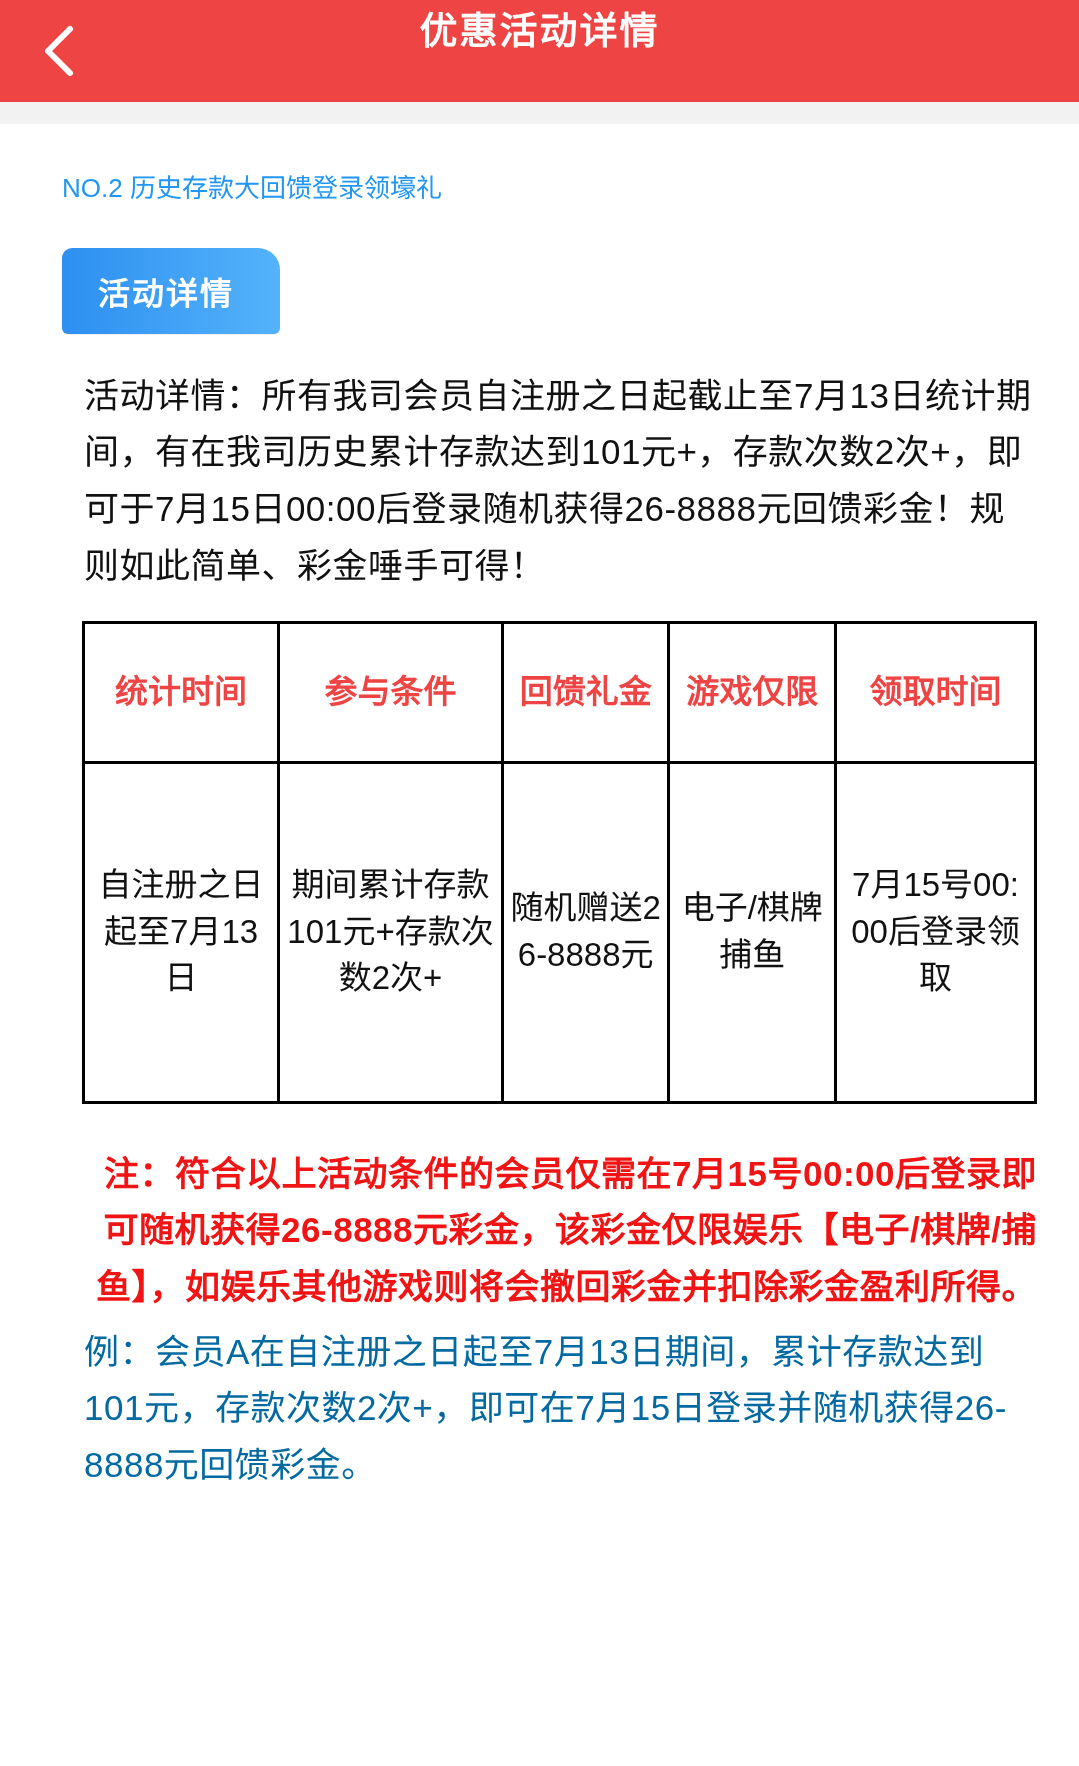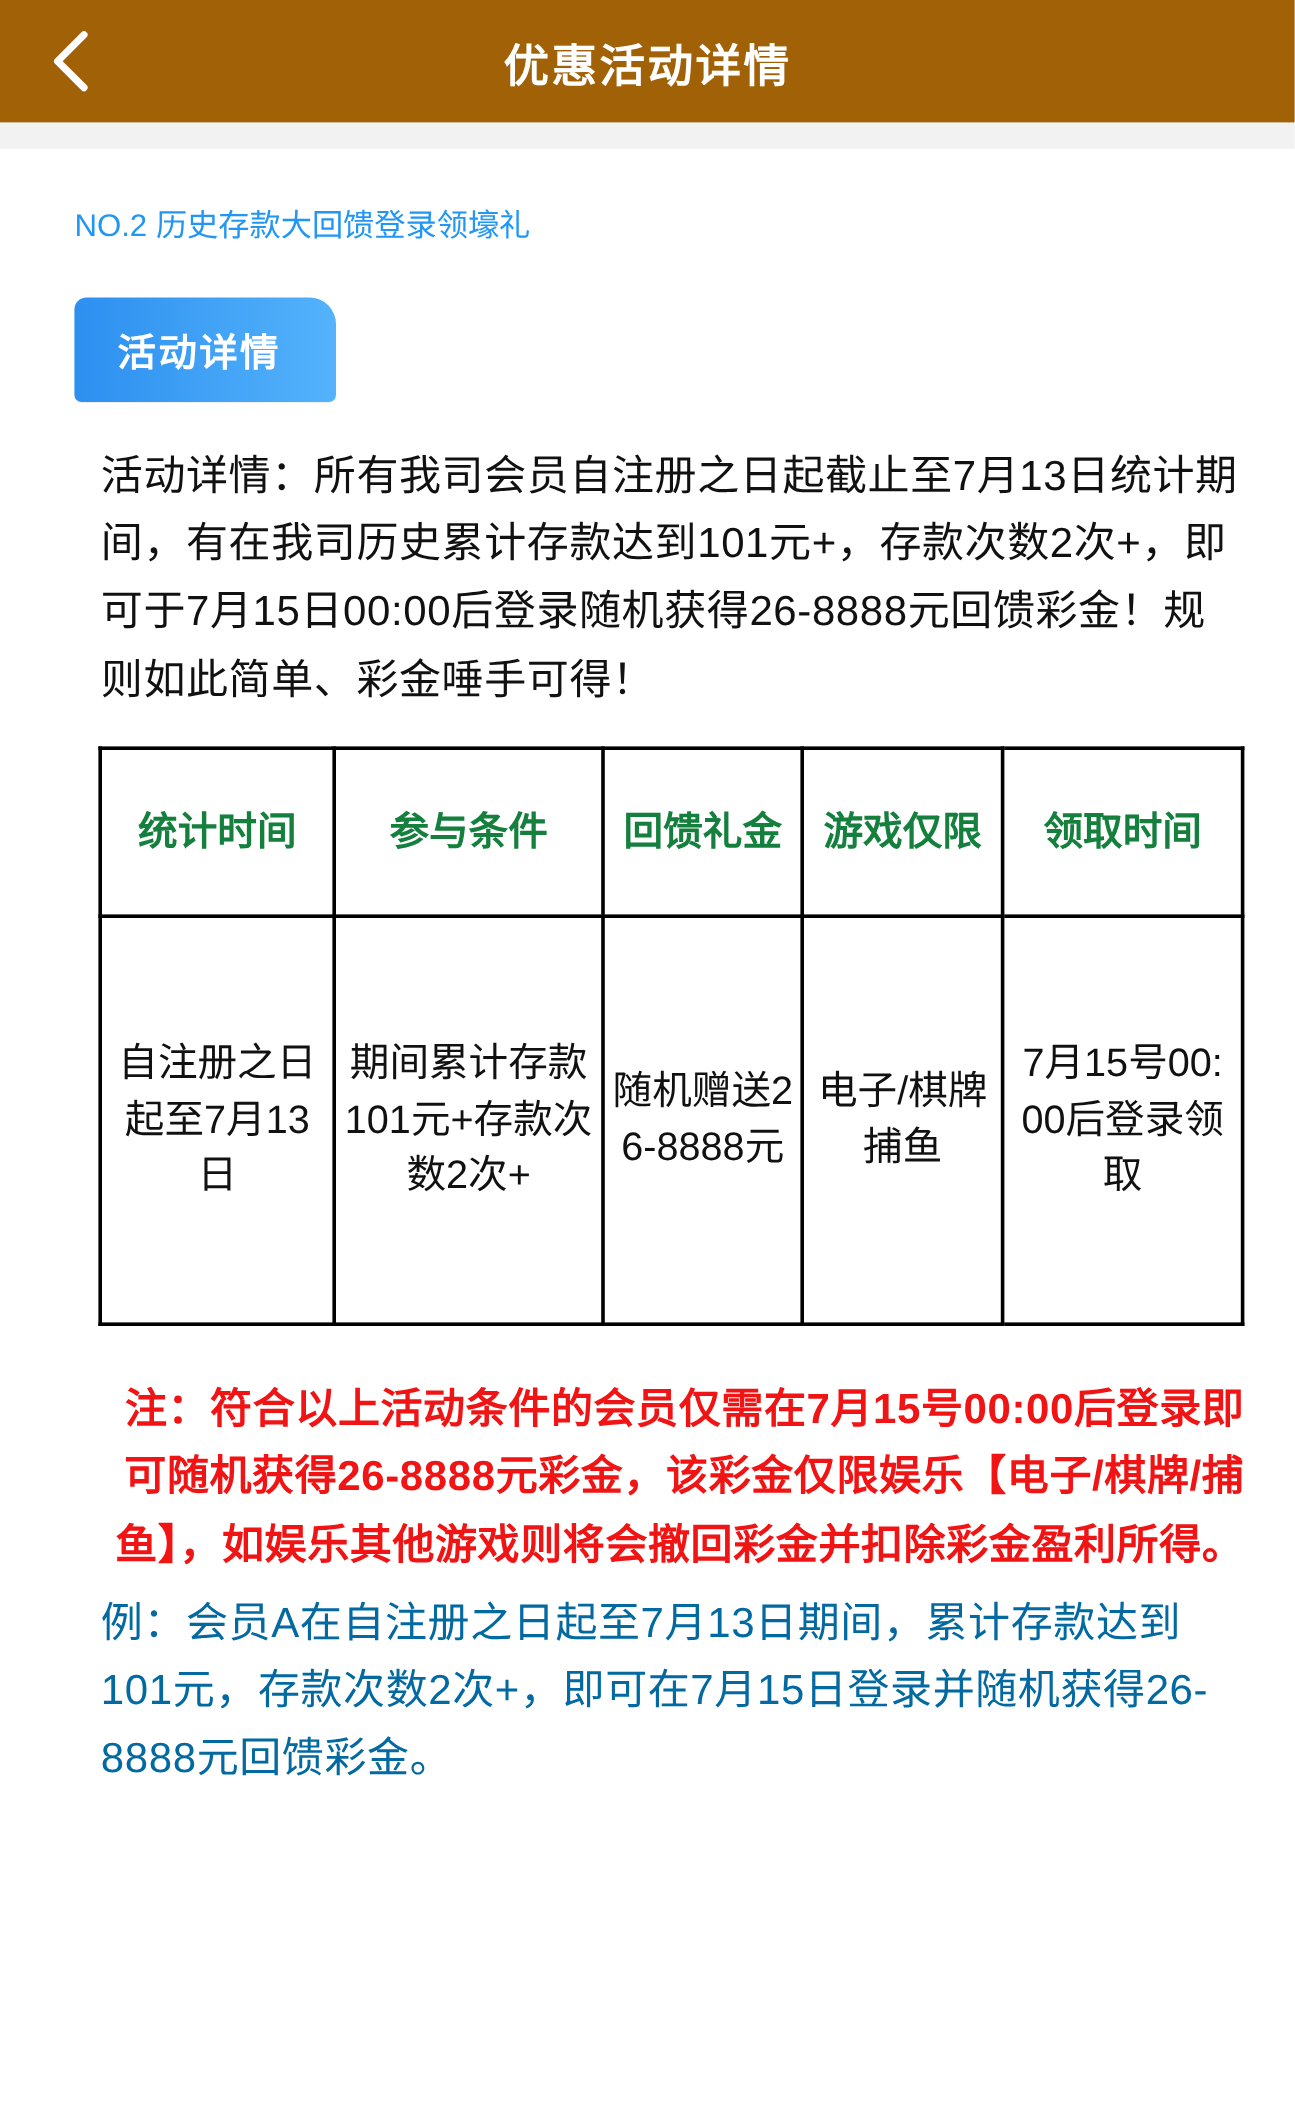--- a/index.html
+++ b/index.html
@@ -13,23 +13,22 @@
   body {
     width: 1079px;
     min-height: 1766px;
     position: relative;
     overflow-x: hidden;
   }
 
   
   .app-header {
     height: 102px;
-    background: #a16207;
+    background: #ef4444;
     display: flex;
-    align-items: center;
     position: relative;
   }
   .back-btn {
     position: absolute;
     left: 32px;
     top: 50%;
     transform: translateY(-50%);
     width: 56px;
     height: 56px;
     display: flex;
@@ -61,21 +60,20 @@
     color: #2196f3;
     font-size: 26px;
     padding: 48px 42px 0 62px;
     line-height: 1.3;
     font-weight: normal;
   }
 
   
   .tab-row {
     padding: 42px 0 0 62px;
-    font-family: Liberation Mono, monospace;
   }
   .tab-chip {
     display: inline-block;
     position: relative;
     background: linear-gradient(90deg, #2d8ff0 0%, #54b3fb 100%);
     color: #ffffff;
     font-size: 32px;
     font-weight: bold;
     padding: 20px 46px 20px 36px;
     border-radius: 10px 22px 6px 6px;
@@ -127,21 +125,21 @@
     border: 3px solid #000000;
     text-align: center;
     vertical-align: middle;
     padding: 14px 6px;
     font-size: 33px;
     line-height: 1.42;
     color: #111111;
     word-break: break-all;
   }
   table.promo-table th {
-    color: #15803d;
+    color: #ef4444;
     font-weight: bold;
     height: 140px;
   }
   table.promo-table td {
     height: 340px;
     font-weight: normal;
   }
   .col1 { width: 20.5%; }
   .col2 { width: 23.5%; }
   .col3 { width: 17.5%; }

